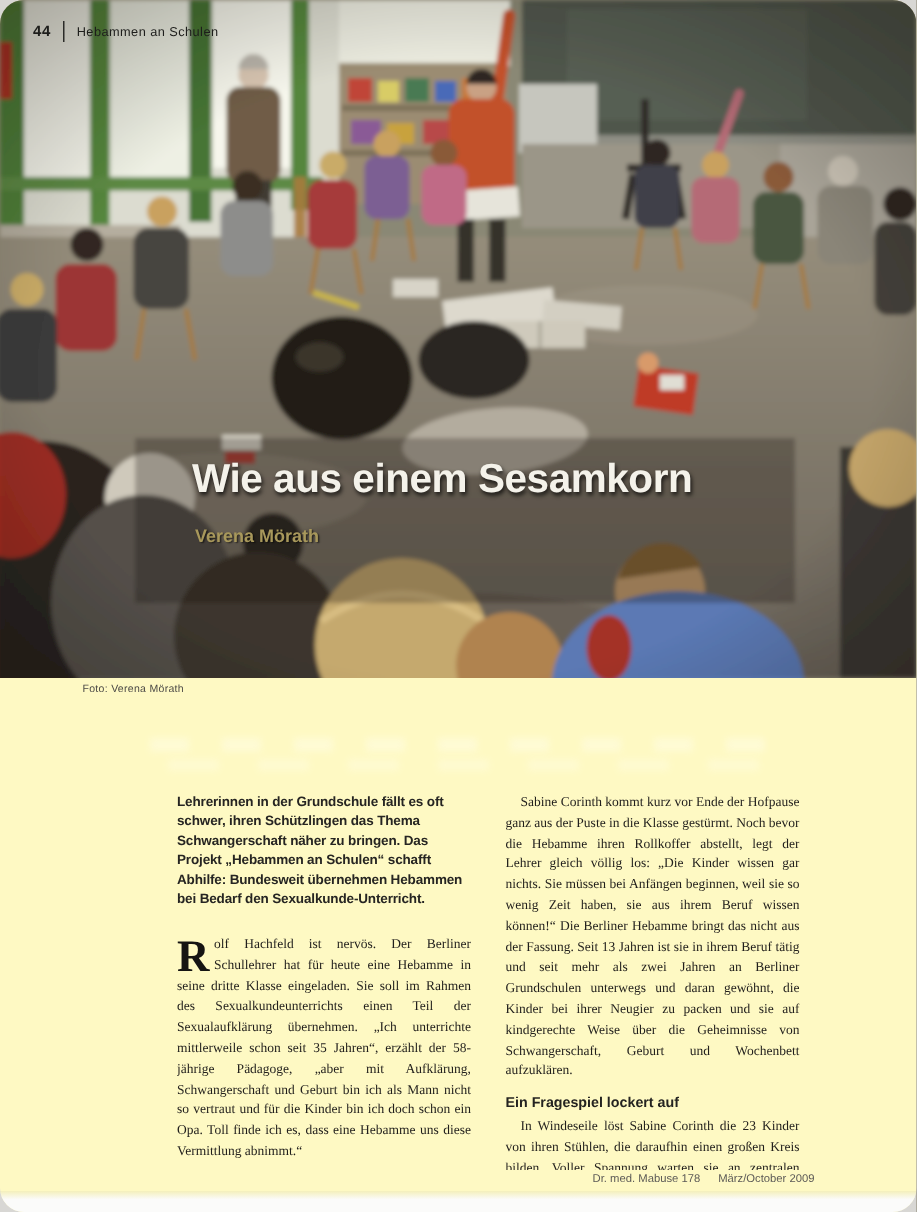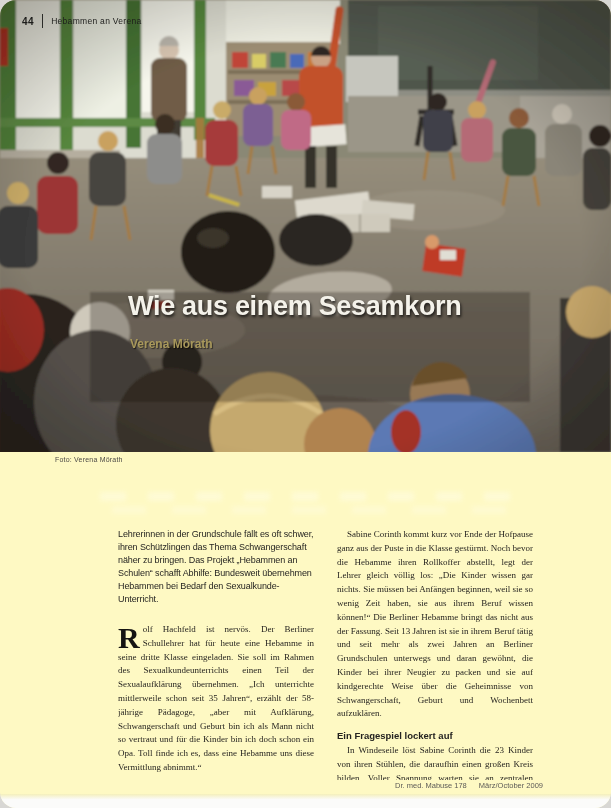--- a/index.html
+++ b/index.html
@@ -10,41 +10,41 @@
   .photo-wrap{position:absolute;left:0;top:0;width:611px;height:452px;overflow:hidden;background:#857f6c;}
   .photo-wrap svg{display:block;}
 
   
   .page-header{position:absolute;left:22px;top:14px;display:flex;align-items:center;gap:8px;color:#1d1d1b;}
   .page-num{font-size:10px;font-weight:bold;letter-spacing:.5px;}
   .header-rule{width:1px;height:14px;background:#2b2b28;}
   .section-title{font-size:8.5px;letter-spacing:.3px;}
 
   
-  .title-block{position:absolute;left:128px;top:290px;width:420px;}
+  .title-block{position:absolute;left:128px;top:303px;width:420px;}
   .hero-title{margin:0;color:#f4f2ea;font-size:27px;line-height:33px;font-weight:bold;letter-spacing:-.3px;
     text-shadow:1px 2px 3px rgba(0,0,0,.75);}
   .hero-subtitle{margin:16px 0 0 0;color:#f1efe6;font-size:12.5px;font-weight:bold;
     text-shadow:1px 1px 2px rgba(0,0,0,.7);}
   .hero-author{margin:14px 0 0 2px;color:#a8985b;font-size:12px;font-weight:bold;
     text-shadow:1px 1px 1px rgba(0,0,0,.55);}
 
   
   .photo-credit{position:absolute;left:55px;top:456px;font-size:7px;color:#4c4a46;letter-spacing:.2px;}
   .ghost-band{position:absolute;left:100px;top:478px;width:430px;height:40px;opacity:.55;filter:blur(2.5px);
     background:
       repeating-linear-gradient(90deg, rgba(255,255,255,.55) 0 26px, rgba(255,255,255,0) 26px 48px) 0 14px / 100% 9px no-repeat,
       repeating-linear-gradient(90deg, rgba(255,255,255,.4) 0 34px, rgba(255,255,255,0) 34px 60px) 12px 28px / 100% 8px no-repeat;}
 
   
   .columns{position:absolute;left:118px;top:528px;width:415px;height:252px;overflow:hidden;color:#1c1b19;}
   .col{position:absolute;top:0;width:196px;height:252px;overflow:hidden;}
   .col-left{left:0;}
   .col-right{left:219px;}
-  .intro{margin:0;font-size:9px;line-height:13px;font-weight:normal;letter-spacing:-.1px;color:#262522;}
+  .intro{margin:0;font-size:9px;line-height:13px;font-weight:bold;letter-spacing:-.1px;color:#262522;}
   .body-para{margin:0;font-family:"Liberation Serif",serif;font-size:9px;line-height:13.8px;text-align:justify;color:#211f1c;}
   .para1{margin-top:17px;}
   .dropcap{float:left;font-family:"Liberation Serif",serif;font-size:30px;line-height:25px;font-weight:bold;
     padding:2px 3px 0 0;color:#151412;}
   .para-indent{text-indent:10px;}
   .subhead{margin:9px 0 3px 0;font-size:9.5px;font-weight:bold;color:#242320;}
 
   
   .page-footer{position:absolute;top:781px;right:68px;font-size:7.5px;color:#5c5a56;display:flex;gap:12px;text-align:right;}
   .bottom-strip{position:absolute;left:0;bottom:0;width:611px;height:14px;
@@ -214,21 +214,21 @@
         </g>
 
         <rect x="90" y="292" width="440" height="110" fill="#14100a" opacity=".28"></rect>
         <rect x="0" y="0" width="611" height="452" fill="url(#vig)"></rect>
       </g>
     </svg>
 
     <div class="page-header">
       <span class="page-num">44</span>
       <span class="header-rule"></span>
-      <span class="section-title">Hebammen an Verena</span>
+      <span class="section-title">Hebammen an Schulen</span>
     </div>
 
     <div class="title-block">
       <h1 class="hero-title">
         <span style="display:block">Wie aus einem Sesamkorn</span>
       </h1>
       <p class="hero-author">Verena Mörath</p>
     </div>
   </div>
 

